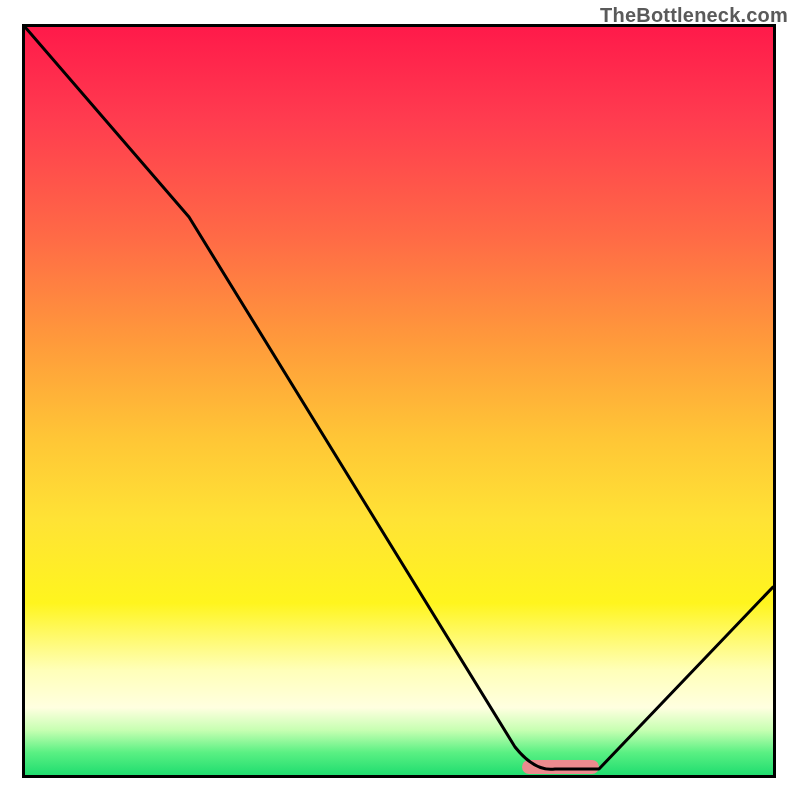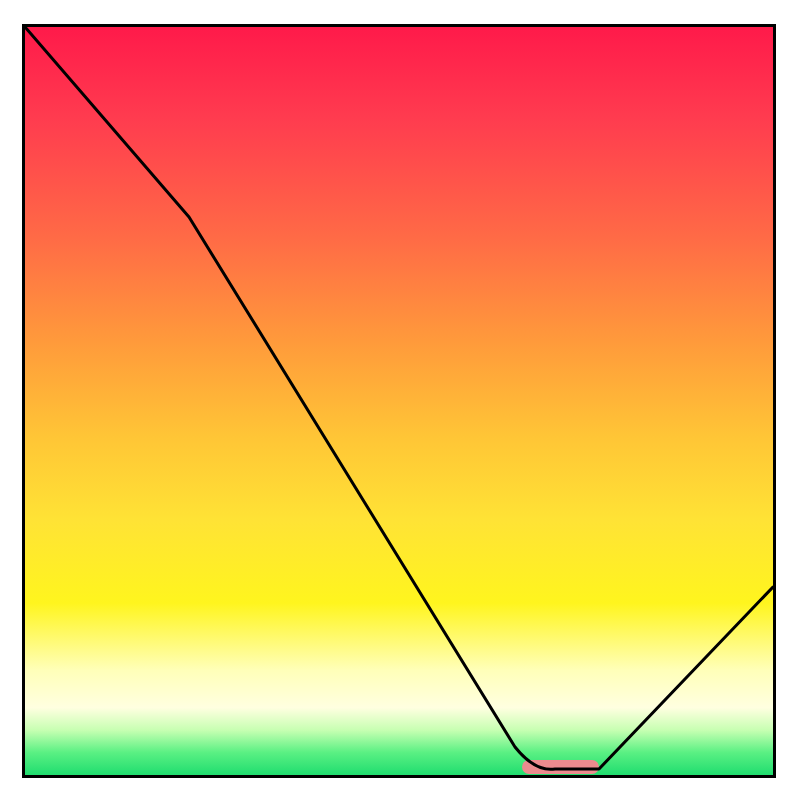--- a/index.html
+++ b/index.html
@@ -65,20 +65,21 @@
     position: absolute;
     height: 14px;
     border-radius: 7px;
     background: #ec8b8e;
   }
 </style>
 </head>
 <body>
 
 <div class="frame">
+  <div class="watermark">TheBottleneck.com</div>
 
   <div class="plot">
     <div class="gradient"></div>
 
     <div class="marker" style="left:497px;top:733px;width:77px;height:14px;background:#ec8b8e;"></div>
 
     <svg class="lines" viewBox="0 0 748 748" preserveAspectRatio="none">
       <path fill="none" stroke="#000" stroke-width="3" stroke-linejoin="round" stroke-linecap="round" d="M 0 0 L 164 190 L 490 720 Q 510 745 530 742 L 574 742 L 748 560"></path>
     </svg>
   </div>

